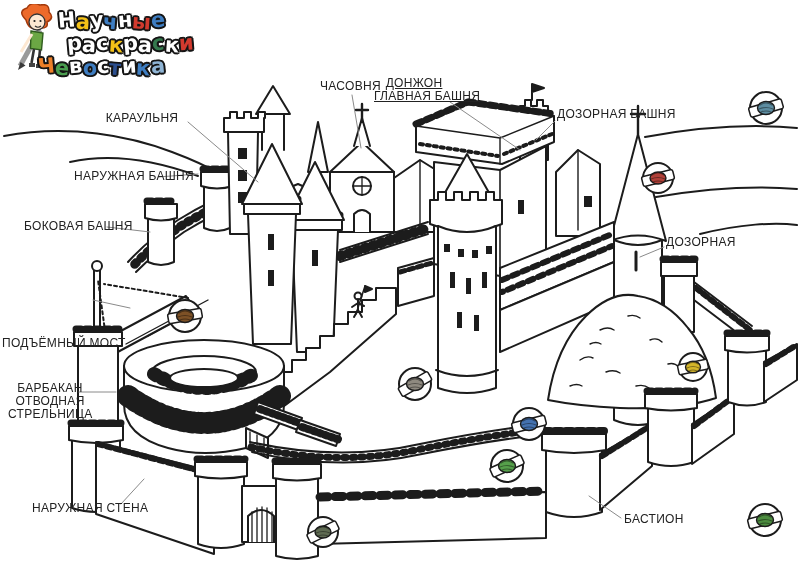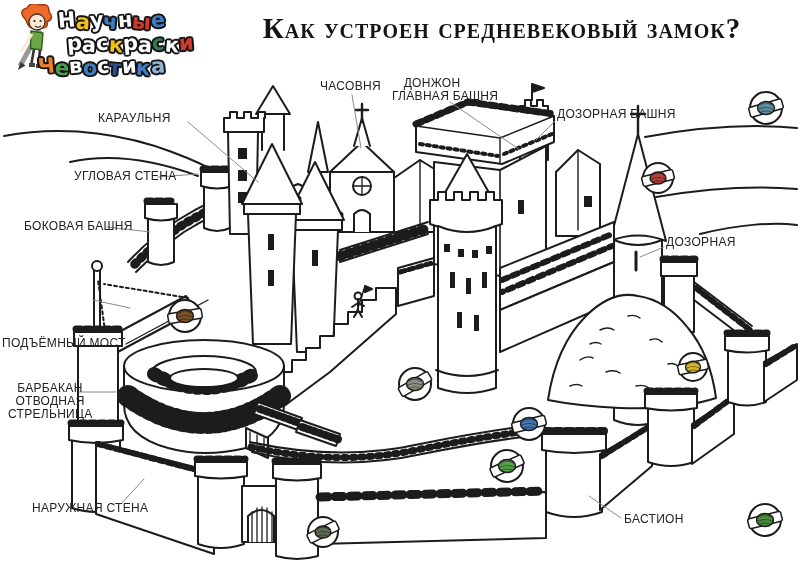--- a/index.html
+++ b/index.html
@@ -21,21 +21,21 @@
                  1.4px 1.4px 0 #151515,-1.9px 0 0 #151515,1.9px 0 0 #151515,
                  0 -1.9px 0 #151515,0 1.9px 0 #151515;}
   .logo-line span:nth-child(odd){transform:rotate(-5deg) translateY(-1px);}
   .logo-line span:nth-child(even){transform:rotate(4deg) translateY(1px);}
   .logo-line:nth-child(2){margin-left:9px;}
   .logo-line:nth-child(3){margin-left:-20px;}
   
   .lbl{position:absolute;font-size:12px;letter-spacing:.3px;color:#222;white-space:nowrap;
        line-height:13px;}
   .lbl.center{text-align:center;}
-  .lbl.right{text-align:left;}
+  .lbl.right{text-align:center;}
 </style>
 </head>
 <body>
 
 <div class="page">
 
 <svg class="art" viewBox="0 0 800 566" fill="none" stroke="#1c1c1c" stroke-width="2" stroke-linecap="round" stroke-linejoin="round">
 
   <g>
     <path d="M4,136 C70,124 130,136 172,152 C196,161 210,168 220,174"></path>
@@ -322,34 +322,33 @@
     <path d="M30,45 l-2.5,14 M36,46 l-1.5,14" stroke="#333" stroke-width="2.6" fill="none"></path>
     <path d="M25,59 h6 v4 h-6 z M32,60 h6 v4 h-6 z" fill="#444"></path>
   </svg>
   <div class="logo-lines" id="logoLines">
         <div class="logo-line"><span style="color: rgb(255, 255, 255);">Н</span><span style="color: rgb(243, 193, 23);">а</span><span style="color: rgb(255, 255, 255);">у</span><span style="color: rgb(62, 125, 193);">ч</span><span style="color: rgb(255, 255, 255);">н</span><span style="color: rgb(210, 58, 46);">ы</span><span style="color: rgb(62, 125, 193);">е</span></div>
         <div class="logo-line"><span style="color: rgb(255, 255, 255);">р</span><span style="color: rgb(255, 255, 255);">а</span><span style="color: rgb(255, 255, 255);">с</span><span style="color: rgb(243, 193, 23);">к</span><span style="color: rgb(255, 255, 255);">р</span><span style="color: rgb(255, 255, 255);">а</span><span style="color: rgb(53, 122, 78);">с</span><span style="color: rgb(255, 255, 255);">к</span><span style="color: rgb(210, 58, 46);">и</span></div>
         <div class="logo-line"><span style="color: rgb(236, 127, 40);">Ч</span><span style="color: rgb(74, 158, 79);">е</span><span style="color: rgb(255, 255, 255);">в</span><span style="color: rgb(62, 125, 193);">о</span><span style="color: rgb(255, 255, 255);">с</span><span style="color: rgb(44, 79, 143);">т</span><span style="color: rgb(255, 255, 255);">и</span><span style="color: rgb(62, 125, 193);">к</span><span style="color: rgb(143, 180, 212);">а</span></div>
       </div>
 </div>
 
-<h1 class="title">Как устроен средневековый замок?</h1>
 
 <div class="lbl right" style="left:98px;  top:112px; width:88px;">КАРАУЛЬНЯ</div>
-<div class="lbl" style="left:74px;  top:170px;">УГЛОВАЯ СТЕНА</div>
+<div class="lbl" style="left:74px;  top:170px;">НАРУЖНАЯ БАШНЯ</div>
 <div class="lbl" style="left:24px;  top:220px;">БОКОВАЯ БАШНЯ</div>
 <div class="lbl" style="left:2px;   top:293px;margin-top:44px;">ПОДЪЁМНЫЙ МОСТ</div>
 <div class="lbl center" style="left:8px;   top:382px; width:84px;">
   <div>БАРБАКАН</div>
   <div>ОТВОДНАЯ</div>
   <div>СТРЕЛЬНИЦА</div>
 </div>
 <div class="lbl" style="left:32px;  top:502px;">НАРУЖНАЯ СТЕНА</div>
 <div class="lbl" style="left:320px; top:80px;">ЧАСОВНЯ</div>
-<div class="lbl center" style="left:392px; top:77px; width:80px;">
+<div class="lbl center" style="left:374px; top:77px; width:80px;text-decoration:underline;">
   <div>ДОНЖОН</div>
   <div>ГЛАВНАЯ БАШНЯ</div>
 </div>
 <div class="lbl" style="left:557px; top:108px;">ДОЗОРНАЯ БАШНЯ</div>
 <div class="lbl" style="left:666px; top:236px;">ДОЗОРНАЯ</div>
 <div class="lbl" style="left:624px; top:513px;">БАСТИОН</div>
 
 </div>
 
 </body></html>

